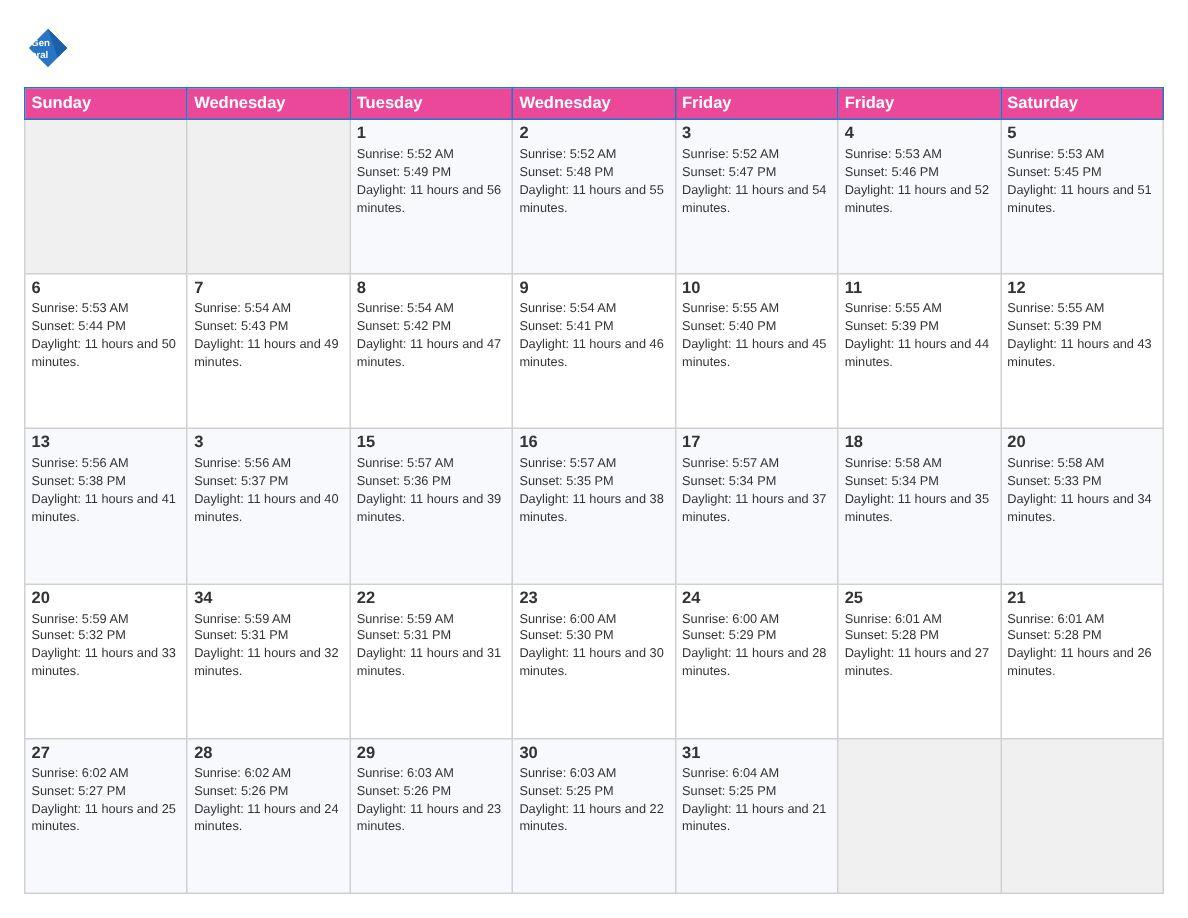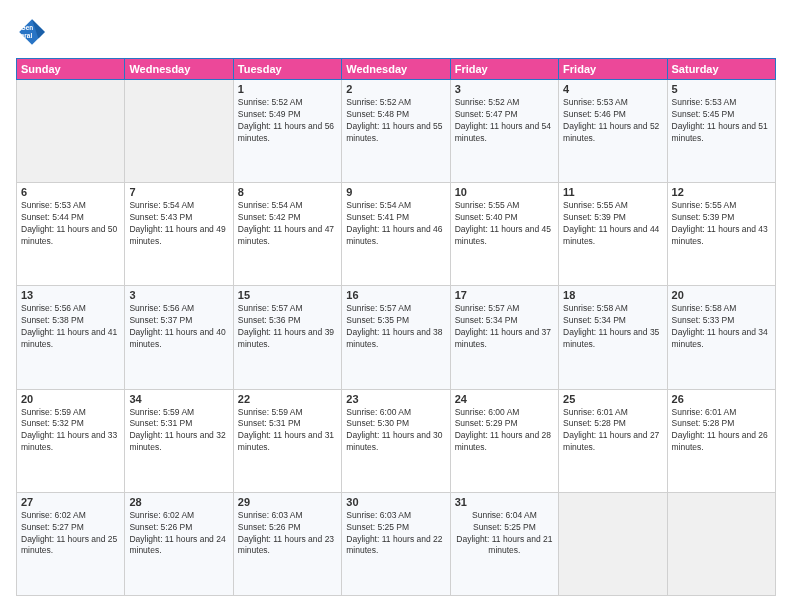--- a/index.html
+++ b/index.html
@@ -291,21 +291,21 @@
 Sunset: 5:29 PM
 Daylight: 11 hours and 28 minutes.</div>
           </td>
           <td>
             <span class="day-number">25</span>
             <div class="day-info" style="white-space: pre-line;">Sunrise: 6:01 AM
 Sunset: 5:28 PM
 Daylight: 11 hours and 27 minutes.</div>
           </td>
           <td>
-            <span class="day-number">26</span>
+            <span class="day-number">21</span>
             <div class="day-info" style="white-space: pre-line;">Sunrise: 6:01 AM
 Sunset: 5:28 PM
 Daylight: 11 hours and 26 minutes.</div>
           </td>
         </tr>
         <tr>
           <td>
             <span class="day-number">27</span>
             <div class="day-info" style="white-space: pre-line;">Sunrise: 6:02 AM
 Sunset: 5:27 PM
@@ -324,21 +324,21 @@
 Daylight: 11 hours and 23 minutes.</div>
           </td>
           <td>
             <span class="day-number">30</span>
             <div class="day-info" style="white-space: pre-line;">Sunrise: 6:03 AM
 Sunset: 5:25 PM
 Daylight: 11 hours and 22 minutes.</div>
           </td>
           <td>
             <span class="day-number">31</span>
-            <div class="day-info" style="white-space: pre-line; text-align: center;">Sunrise: 6:04 AM
+            <div class="day-info" style="white-space: pre-line;">Sunrise: 6:04 AM
 Sunset: 5:25 PM
 Daylight: 11 hours and 21 minutes.</div>
           </td>
           <td class="empty-cell"></td>
           <td class="empty-cell"></td>
         </tr>
       </tbody>
   </table>
 </div>
 

